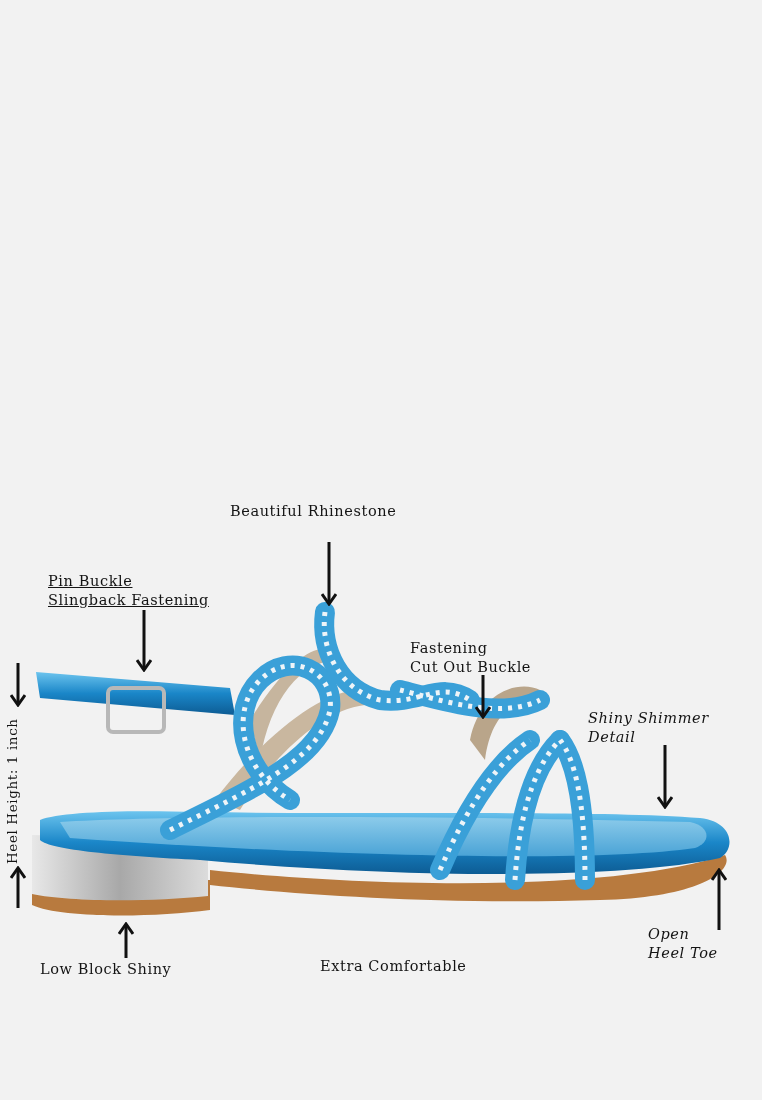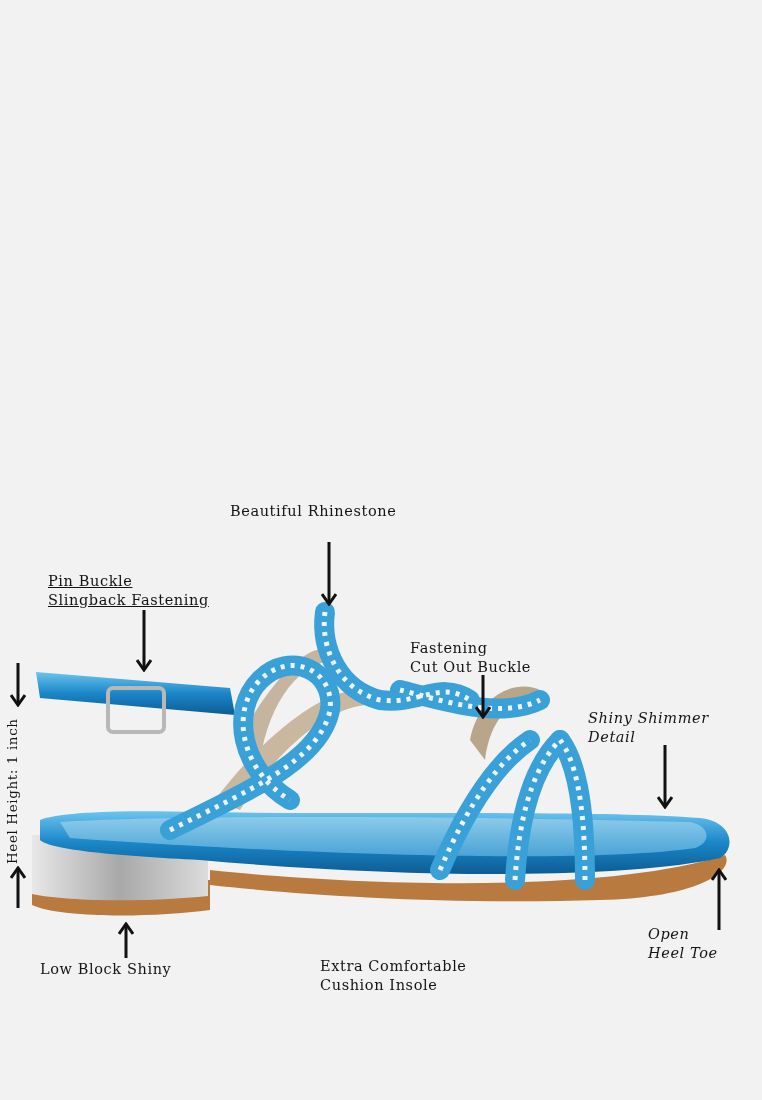--- a/index.html
+++ b/index.html
@@ -124,21 +124,20 @@
 <svg class="arrow" style="left:118px; top:922px;" width="16" height="36">
     <line x1="8" y1="2" x2="8" y2="36" stroke="#111" stroke-width="3"></line>
     <path d="M1 12 L8 2 L15 12" fill="none" stroke="#111" stroke-width="3"></path>
   </svg>
 <div class="label" style="left:40px; top:960px; width:172px;">
   <span>Low Block Shiny</span>
 </div>
 
 <div class="label" style="left:320px; top:923px; width:184px;margin-top:34px;">
   <span>Extra Comfortable</span>
-  <span>Cushion Insole</span>
 </div>
 
 <svg class="arrow" style="left:711px; top:868px;" width="16" height="62">
     <line x1="8" y1="2" x2="8" y2="62" stroke="#111" stroke-width="3"></line>
     <path d="M1 12 L8 2 L15 12" fill="none" stroke="#111" stroke-width="3"></path>
   </svg>
 <div class="label" style="left:648px; top:925px; width:90px;font-style:italic;">
   <span>Open</span>
   <span>Heel Toe</span>
 </div>

